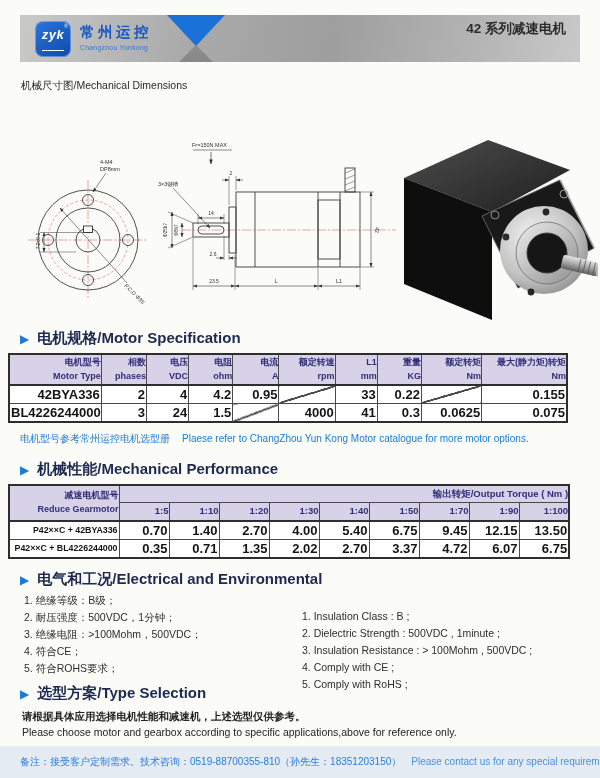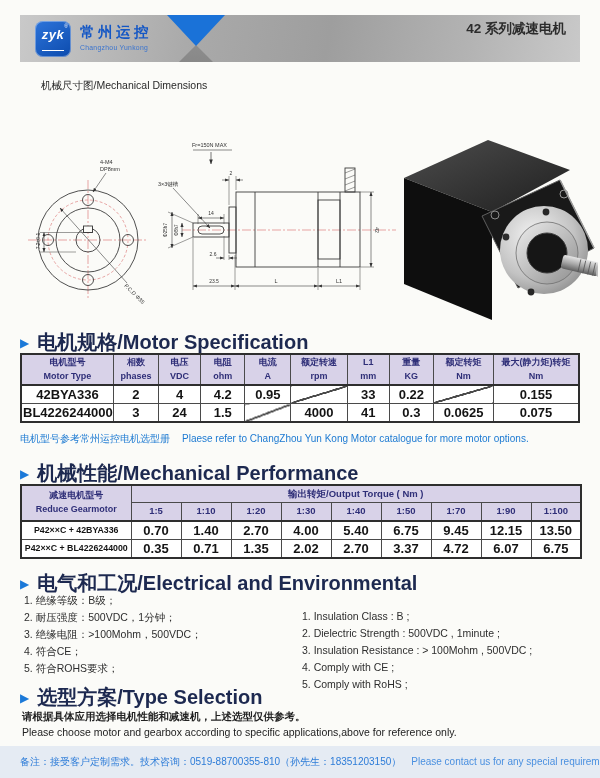--- a/index.html
+++ b/index.html
@@ -33,30 +33,30 @@
   }
   .logo-mark{color:#fff;font-style:italic;font-weight:700;font-size:13px;letter-spacing:.5px;border-bottom:1.5px solid #fff;padding-bottom:8px;}
   .logo-reg{position:absolute;right:3px;top:2px;color:#fff;font-size:5px;}
   .brand{position:absolute;left:60px;top:8px;}
   .brand-cn{color:#1457c5;font-weight:700;font-size:14.5px;letter-spacing:3.5px;}
   .brand-en{color:#3a74cf;font-size:6.8px;margin-top:2px;letter-spacing:.3px;}
   .banner-title{position:absolute;right:14px;top:5px;text-align:right;color:#2c2c2c;line-height:1.4;}
   .banner-title .t-cn{font-size:13.5px;font-weight:600;}
   .banner-title .t-en{font-size:15px;font-weight:600;}
   
-  .dim-label{position:absolute;left:21px;top:79px;font-size:10.5px;color:#2a2a2a;margin-left:20px;}
+  .dim-label{position:absolute;left:21px;top:79px;font-size:10.5px;color:#2a2a2a;}
   .sec{position:absolute;left:20px;display:flex;align-items:center;gap:8px;}
   .sec .arrow{color:#1b79d8;font-size:12px;line-height:1;}
-  .sec .txt{font-size:20px;font-weight:700;color:#1d2950;}
+  .sec .txt{font-size:15px;font-weight:700;color:#1d2950;}
   #sec-spec{top:329px;} #sec-perf{top:460px;} #sec-elec{top:570px;} #sec-sel{top:684px;}
   
   .drawing-svg{position:absolute;left:10px;top:100px;}
   .photo-svg{position:absolute;left:392px;top:120px;}
   
-  table{border-collapse:collapse;table-layout:fixed;position:absolute;left:20px;width:560px;text-align:center;border-radius:9px;}
+  table{border-collapse:collapse;table-layout:fixed;position:absolute;left:8px;width:560px;text-align:right;border-radius:9px;}
   .spec{top:353px;border:2px solid #2e2e2e;}
   .perf{top:484px;border:2px solid #2e2e2e;}
   th{background:#d8d2e8;color:#2f2f78;font-size:9px;font-weight:700;border:1px solid #4a4a4a;padding:1px 0;line-height:1.5;}
   td{background:#fff;color:#141414;font-size:13px;font-weight:700;border:1px solid #4a4a4a;height:17px;padding:0 1px;}
   thead{border-bottom:2px solid #2e2e2e;}
   td.diag{
     background-image:linear-gradient(to bottom right,transparent 47%,#4a4a4a 47%,#4a4a4a 53%,transparent 53%);
   }
   .perf .torque-th{font-size:9.5px;height:13px;}
   .perf .ratio-th{height:14px;font-size:9.5px;}

